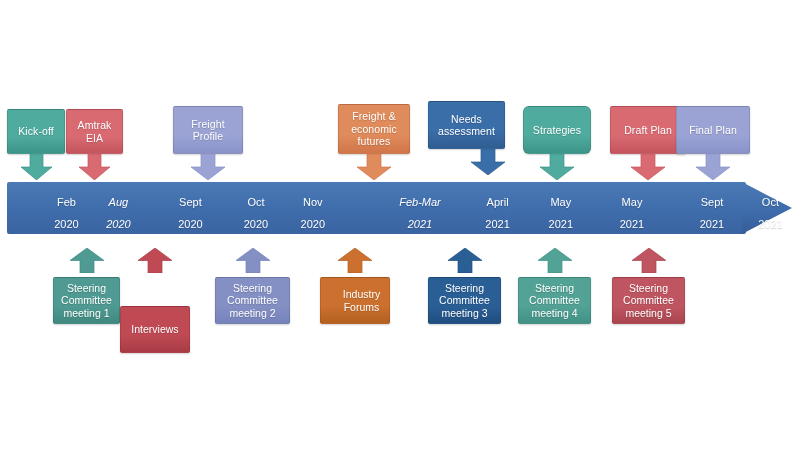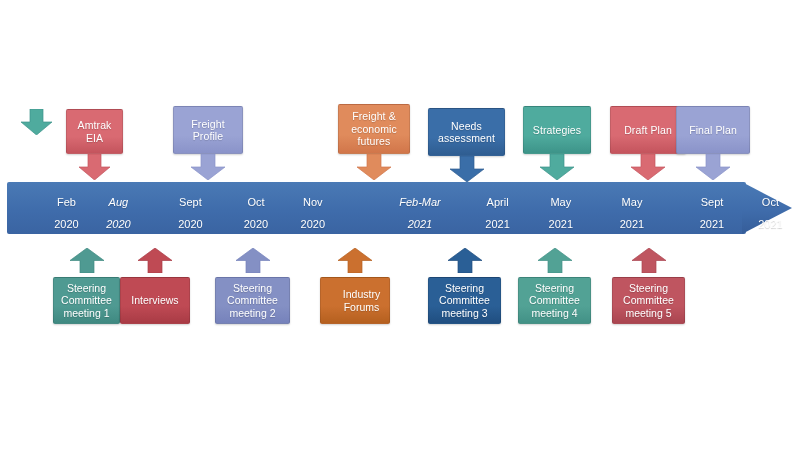--- a/index.html
+++ b/index.html
@@ -94,20 +94,21 @@
     font-family: "Liberation Sans", sans-serif;
   }
 </style>
 </head>
 <body>
 
 <div id="canvas">
 
   <div id="top-row">
       <div class="flag-top" style="left: 7px; top: 109px; width: 58px;">
+        <div class="box" style="height: 45px; background: linear-gradient(rgb(79, 171, 158) 0%, rgb(79, 171, 158) 62%, rgb(61, 148, 137) 100%); white-space: pre-line;">Kick-off</div>
         <div><svg width="31" height="26" viewBox="0 0 31 26">
             <polygon points="9,0 22,0 22,13 31,13 15.5,26 0,13 9,13" fill="#4fab9e" stroke="#3d9489" stroke-width="0.7"></polygon>
           </svg></div>
       </div>
       <div class="flag-top" style="left: 66px; top: 109px; width: 57px;">
         <div class="box" style="height: 45px; background: linear-gradient(rgb(217, 106, 114) 0%, rgb(217, 106, 114) 62%, rgb(196, 84, 93) 100%); white-space: pre-line;">Amtrak
 EIA</div>
         <div><svg width="31" height="26" viewBox="0 0 31 26">
             <polygon points="9,0 22,0 22,13 31,13 15.5,26 0,13 9,13" fill="#d96a72" stroke="#c4545d" stroke-width="0.7"></polygon>
           </svg></div>
@@ -120,29 +121,29 @@
           </svg></div>
       </div>
       <div class="flag-top" style="left: 338px; top: 104px; width: 72px;">
         <div class="box" style="height: 50px; background: linear-gradient(rgb(224, 139, 92) 0%, rgb(224, 139, 92) 62%, rgb(209, 118, 74) 100%); white-space: pre-line;">Freight &amp;
 economic
 futures</div>
         <div><svg width="34" height="26" viewBox="0 0 34 26">
             <polygon points="10,0 24,0 24,13 34,13 17,26 0,13 10,13" fill="#e08b5c" stroke="#d1764a" stroke-width="0.7"></polygon>
           </svg></div>
       </div>
-      <div class="flag-top" style="left: 428px; top: 108px; width: 77px;">
+      <div class="flag-top" style="left: 428px; top: 101px; width: 77px; align-items: flex-end;">
         <div class="box" style="height: 48px; background: linear-gradient(rgb(58, 110, 168) 0%, rgb(58, 110, 168) 62%, rgb(47, 93, 145) 100%); white-space: pre-line;">Needs
 assessment</div>
         <div><svg width="34" height="26" viewBox="0 0 34 26">
             <polygon points="10,0 24,0 24,13 34,13 17,26 0,13 10,13" fill="#3a6ea8" stroke="#2f5d91" stroke-width="0.7"></polygon>
           </svg></div>
       </div>
       <div class="flag-top" style="left: 523px; top: 106px; width: 68px;">
-        <div class="box" style="height: 48px; background: linear-gradient(rgb(79, 171, 158) 0%, rgb(79, 171, 158) 62%, rgb(61, 148, 137) 100%); white-space: pre-line;">Strategies</div>
+        <div class="box" style="height: 48px; background: linear-gradient(rgb(79, 171, 158) 0%, rgb(79, 171, 158) 62%, rgb(61, 148, 137) 100%); white-space: pre-line; border-radius: 6px;">Strategies</div>
         <div><svg width="34" height="26" viewBox="0 0 34 26">
             <polygon points="10,0 24,0 24,13 34,13 17,26 0,13 10,13" fill="#4fab9e" stroke="#3d9489" stroke-width="0.7"></polygon>
           </svg></div>
       </div>
       <div class="flag-top" style="left: 610px; top: 106px; width: 76px;">
         <div class="box" style="height: 48px; background: linear-gradient(rgb(217, 106, 114) 0%, rgb(217, 106, 114) 62%, rgb(196, 84, 93) 100%); white-space: pre-line;">Draft Plan</div>
         <div><svg width="34" height="26" viewBox="0 0 34 26">
             <polygon points="10,0 24,0 24,13 34,13 17,26 0,13 10,13" fill="#d96a72" stroke="#c4545d" stroke-width="0.7"></polygon>
           </svg></div>
       </div>
@@ -198,21 +199,21 @@
             <polygon points="17,0 34,12.5 24,12.5 24,25 10,25 10,12.5 0,12.5" fill="#4f9a92" stroke="#3f8981" stroke-width="0.7"></polygon>
           </svg></div>
         <div class="box" style="height: 47px; background: linear-gradient(rgb(79, 154, 146) 0%, rgb(79, 154, 146) 62%, rgb(63, 137, 129) 100%); white-space: pre-line;">Steering
 Committee
 meeting 1</div>
       </div>
       <div class="flag-bot" style="left: 120px; top: 248px; width: 70px;">
         <div><svg width="34" height="25" viewBox="0 0 34 25">
             <polygon points="17,0 34,12.5 24,12.5 24,25 10,25 10,12.5 0,12.5" fill="#bf4a54" stroke="#a93b45" stroke-width="0.7"></polygon>
           </svg></div>
-        <div class="box" style="height: 47px; background: linear-gradient(rgb(191, 74, 84) 0%, rgb(191, 74, 84) 62%, rgb(169, 59, 69) 100%); white-space: pre-line;">Interviews</div>
+        <div class="box" style="height: 47px; background: linear-gradient(rgb(191, 74, 84) 0%, rgb(191, 74, 84) 62%, rgb(169, 59, 69) 100%); white-space: pre-line; margin-top: 29px;">Interviews</div>
       </div>
       <div class="flag-bot" style="left: 215px; top: 248px; width: 75px;">
         <div><svg width="34" height="25" viewBox="0 0 34 25">
             <polygon points="17,0 34,12.5 24,12.5 24,25 10,25 10,12.5 0,12.5" fill="#8490c4" stroke="#7682bb" stroke-width="0.7"></polygon>
           </svg></div>
         <div class="box" style="height: 47px; background: linear-gradient(rgb(132, 144, 196) 0%, rgb(132, 144, 196) 62%, rgb(118, 130, 187) 100%); white-space: pre-line;">Steering
 Committee
 meeting 2</div>
       </div>
       <div class="flag-bot" style="left: 320px; top: 248px; width: 70px;">

